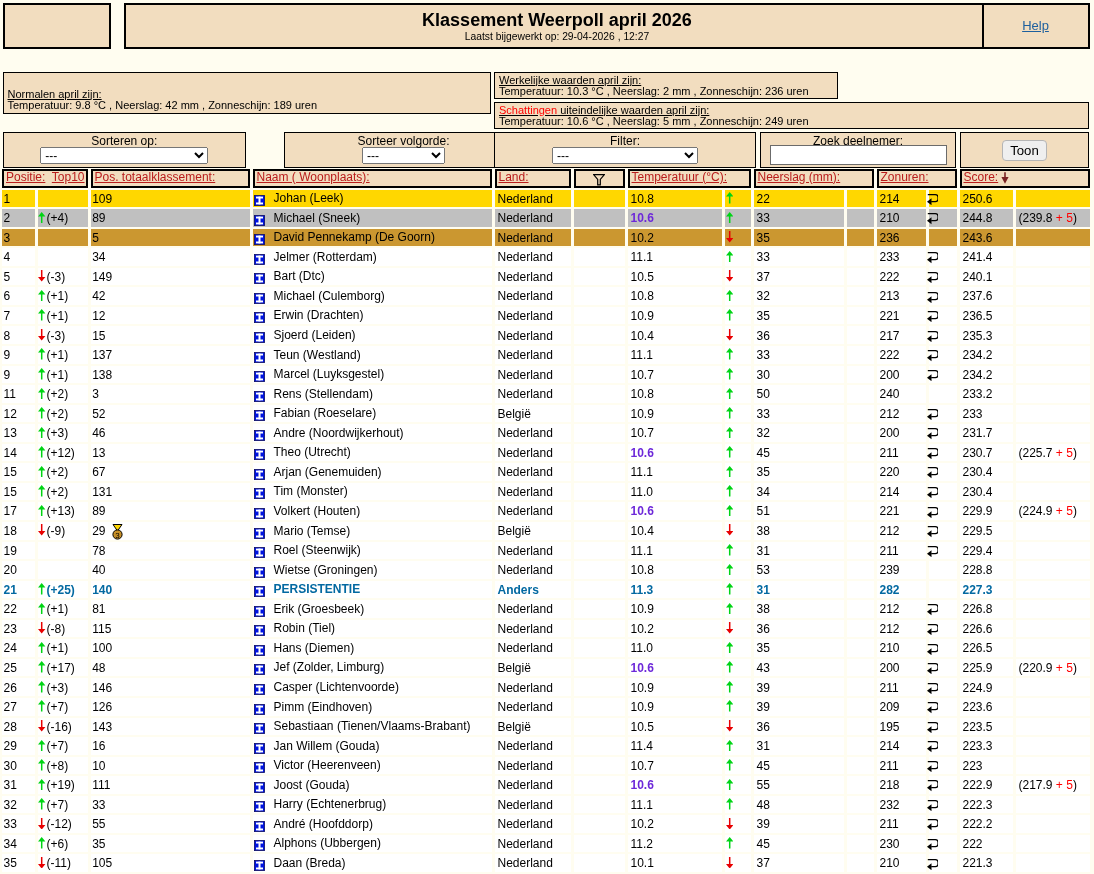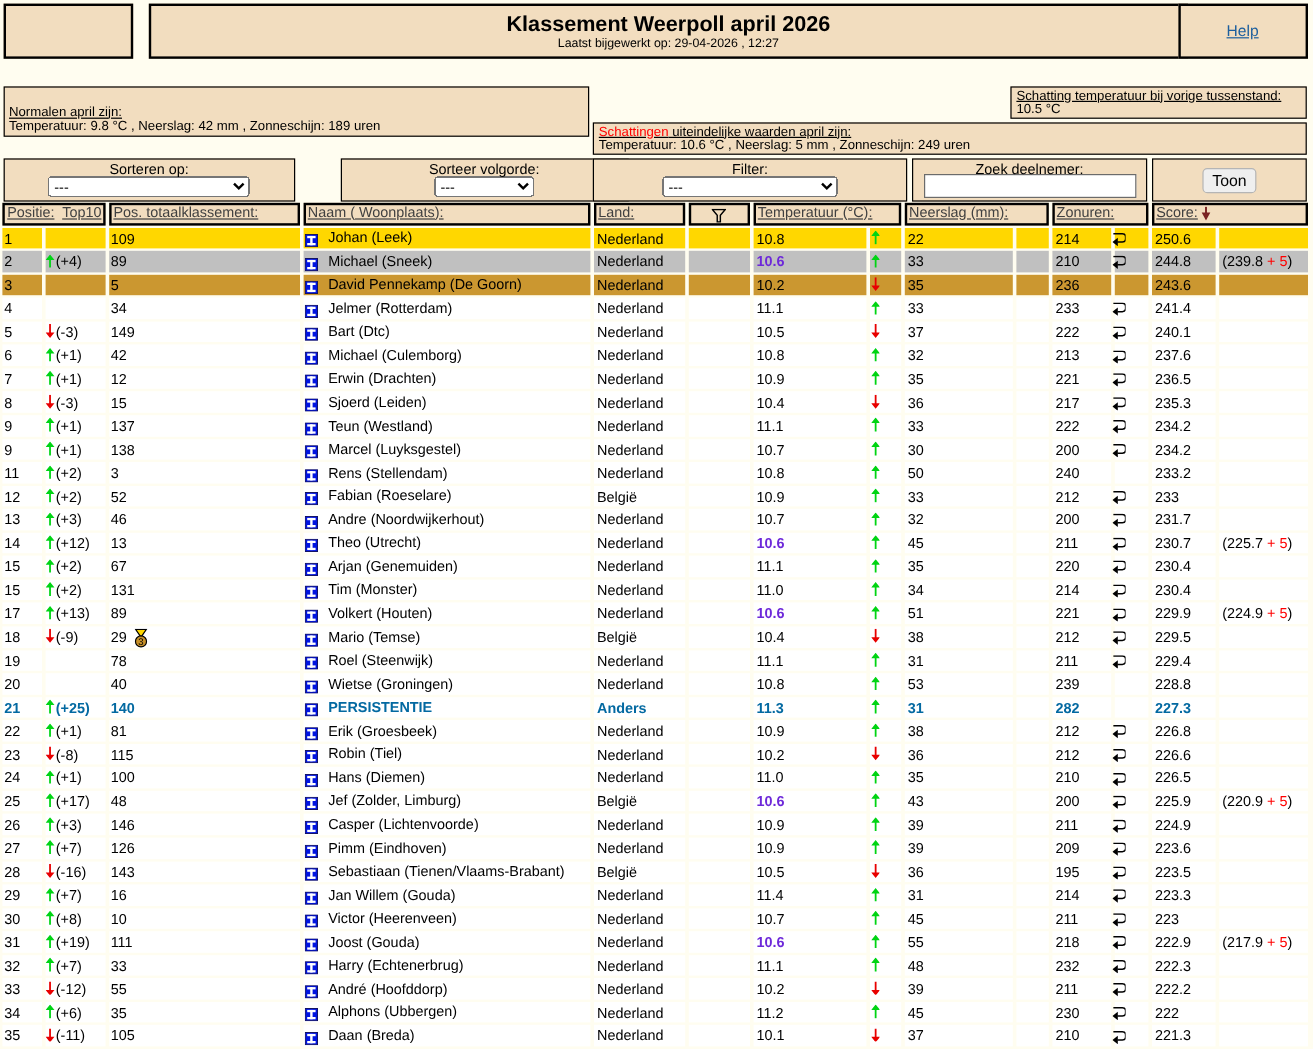--- a/index.html
+++ b/index.html
@@ -3,21 +3,21 @@
 <meta charset="utf-8">
 <style>
 html,body{margin:0;padding:0;}
 body{width:1094px;height:874px;overflow:hidden;background:#fffdf0;
      font-family:"Liberation Sans",sans-serif;}
 #page{position:relative;width:1094px;height:874px;}
 .box{position:absolute;background:#f2ddbf;border:2px solid #000;box-sizing:border-box;}
 .ibox{position:absolute;background:#f2ddbf;border:1.3px solid #000;box-sizing:border-box;
       font-size:11px;line-height:11.7px;color:#000;}
 u2{text-decoration:underline;}
-a{color:#404040;text-decoration:underline;}
+a{color:#b91c1c;text-decoration:underline;}
 .title{left:124px;top:3px;width:866px;height:46px;text-align:center;}
 .title h1{margin:5.5px 0 0 0;font-size:18px;line-height:19px;}
 .title .sub{font-size:10.3px;margin-top:1.5px;}
 .helpbox{left:981.5px;top:3px;width:108px;height:46px;text-align:center;line-height:42px;font-size:13px;}
 .helpbox a{color:#1d5f9e;}
 .lbl{text-align:center;font-size:12px;padding-top:2.5px;}
 select{font-size:12px;height:17px;margin:-1px auto 0 auto;display:block;}
 .lbl{line-height:12.7px;}
 .toon{position:absolute;left:1002px;top:140px;width:45px;height:20.5px;background:#efefef;
       border:1px solid #b5b5b5;border-radius:4px;font-size:13.2px;font-family:"Liberation Sans",sans-serif;}
@@ -57,23 +57,23 @@
   <div class="box title">
     <h1>Klassement Weerpoll april 2026</h1>
     <div class="sub">Laatst bijgewerkt op: 29-04-2026 , 12:27</div>
   </div>
   <div class="box helpbox"><a href="#">Help</a></div>
 
   <div class="ibox" style="left:2.5px;top:72px;width:488px;height:42px;">
     <div style="padding:15.5px 0 0 4px;"><u2>Normalen april zijn:</u2><br>
     Temperatuur: 9.8 °C , Neerslag: 42 mm , Zonneschijn: 189 uren</div>
   </div>
-  <div class="ibox" style="left:842px;top:72px;width:247px;height:26.5px;">
-    <div style="padding:1.5px 0 0 4px;"><u2>Schatting temperatuur bij vorige tussenstand:</u2><br>
-    10.5 °C</div>
+  <div class="ibox" style="left:494px;top:72px;width:344px;height:26.5px;">
+    <div style="padding:1.5px 0 0 4px;"><u2>Werkelijke waarden april zijn:</u2><br>
+    Temperatuur: 10.3 °C , Neerslag: 2 mm , Zonneschijn: 236 uren</div>
   </div>
   <div class="ibox" style="left:494px;top:102px;width:595px;height:27px;">
     <div style="padding:1.5px 0 0 4px;"><u2><span style="color:#f00;">Schattingen</span> uiteindelijke waarden april zijn:</u2><br>
     Temperatuur: 10.6 °C , Neerslag: 5 mm , Zonneschijn: 249 uren</div>
   </div>
 
   <div class="ibox" style="left:2.5px;top:131.5px;width:243.5px;height:36.5px;">
     <div class="lbl">Sorteren op:</div>
     <div>
         <select style="width:168px;"><option>---</option></select>

